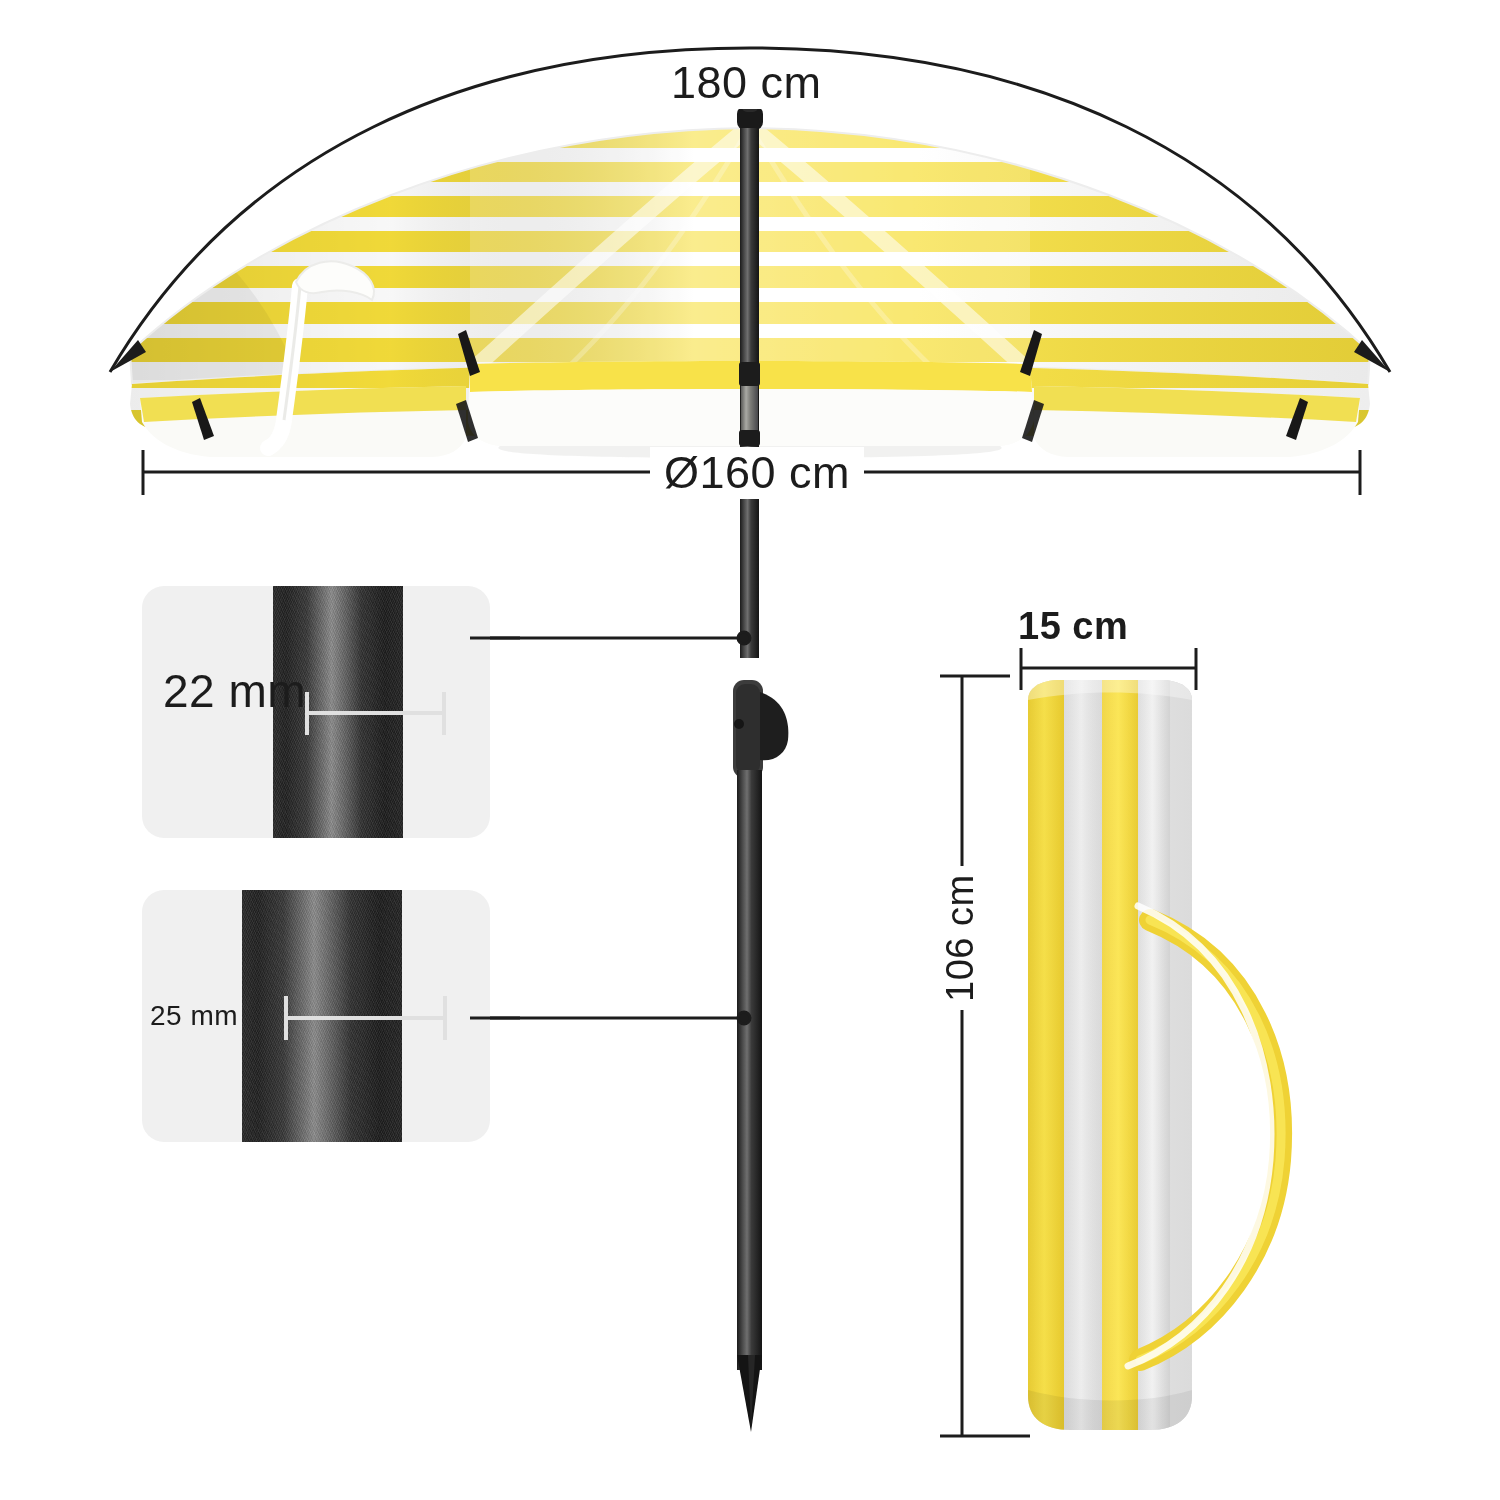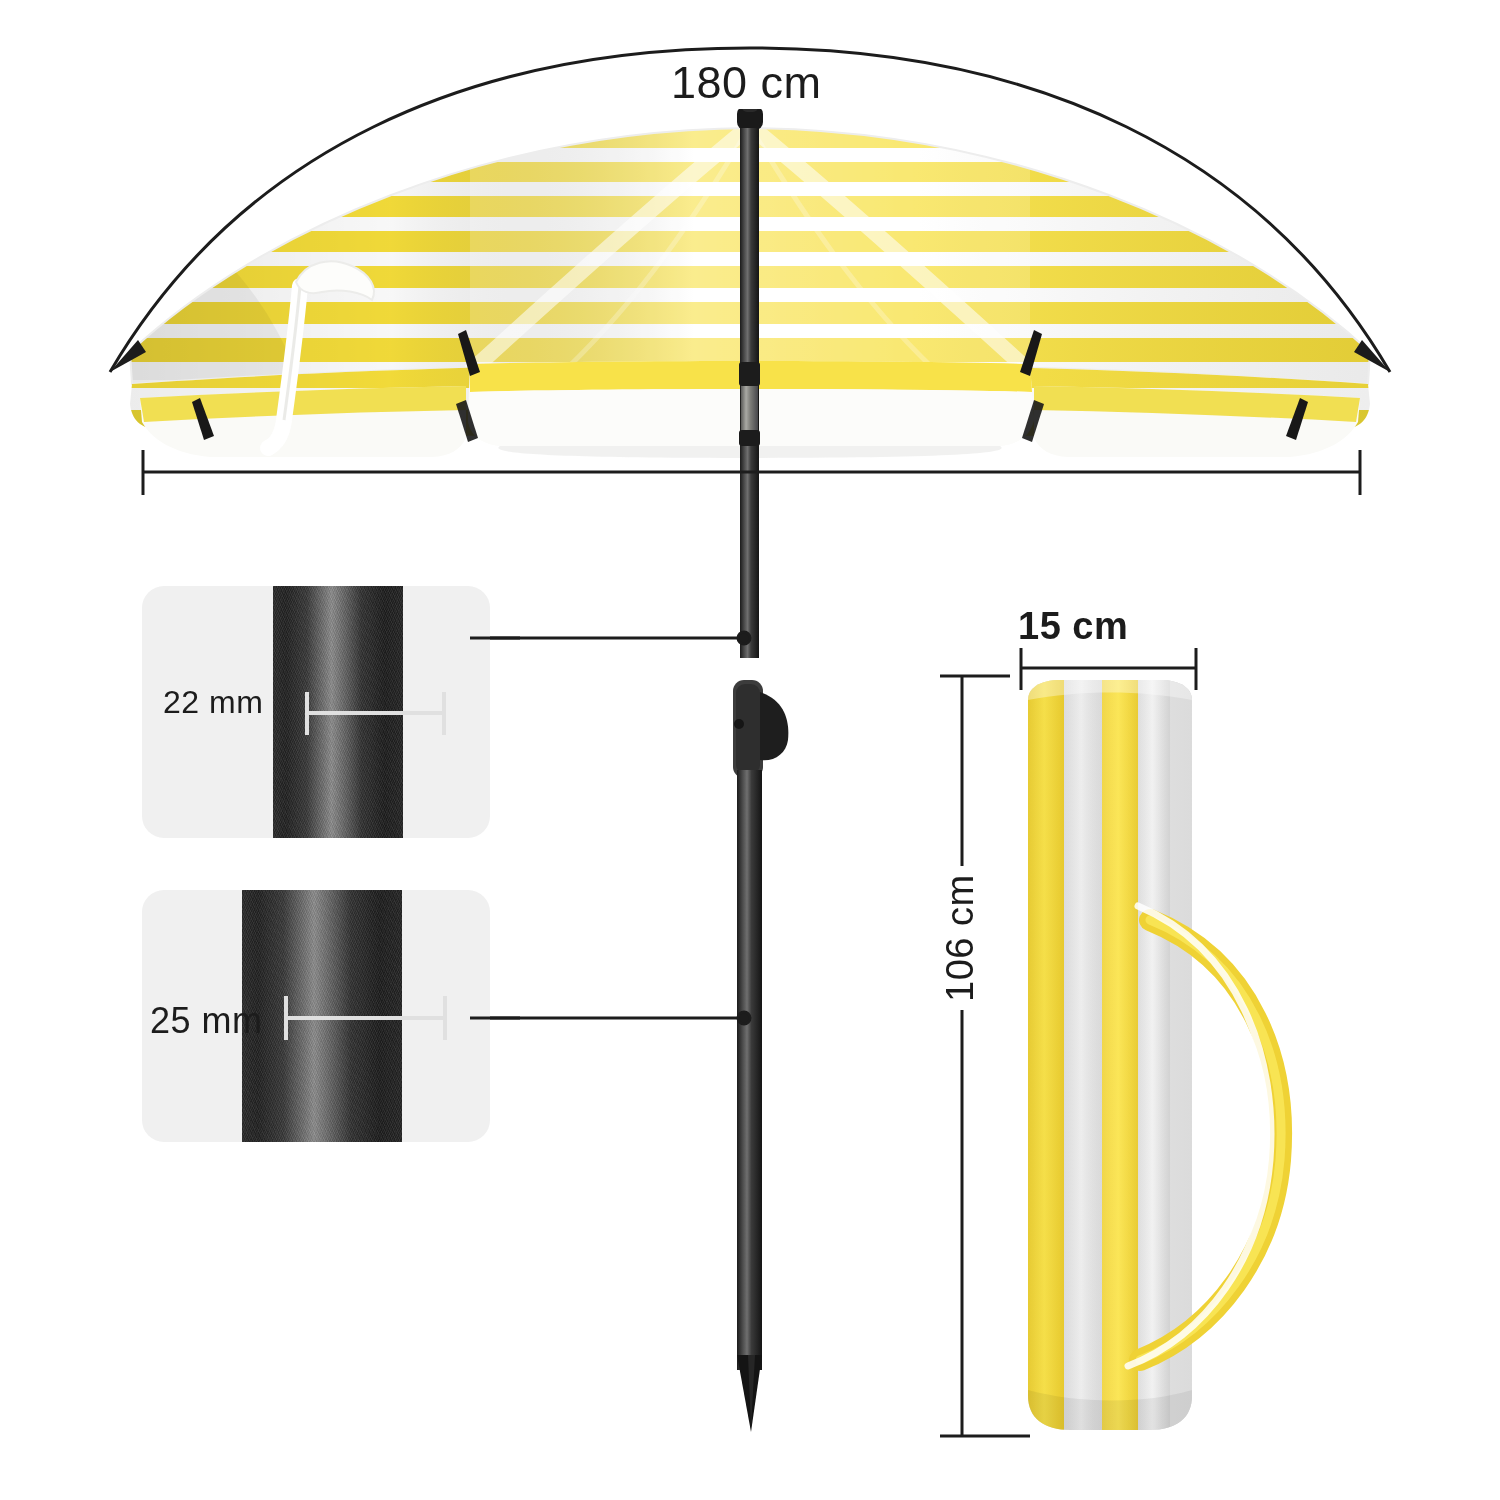--- a/index.html
+++ b/index.html
@@ -49,28 +49,28 @@
     padding: 0 16px;
   }
   #label-160 {
     left: 650px;
     top: 447px;
     font-size: 45px;
     padding: 0 14px;
   }
   #label-22mm {
     left: 163px;
-    top: 684px;
-    font-size: 32px;
+    top: 664px;
+    font-size: 46px;
     background: transparent;
   }
   #label-25mm {
     left: 150px;
     top: 1000px;
-    font-size: 36px;
+    font-size: 28px;
     background: transparent;
   }
   #label-15cm {
     left: 1008px;
     top: 605px;
     font-size: 38px;
     padding: 0 10px;
     font-weight: bold;
   }
   #label-106cm {
@@ -438,20 +438,21 @@
     <g stroke="#1c1c1c" stroke-width="3">
       <line x1="470" y1="638" x2="520" y2="638"></line>
     </g>
     <g stroke="#1c1c1c" stroke-width="3">
       <line x1="470" y1="1018" x2="520" y2="1018"></line>
     </g>
   </svg>
 
   <div class="dim-label" id="label-180">180 cm</div>
 
+  <div class="dim-label" id="label-160">Ø160 cm</div>
 
   <div class="dim-label" id="label-22mm">22 mm</div>
 
   <div class="dim-label" id="label-25mm">25 mm</div>
 
   <div class="dim-label" id="label-15cm">15 cm</div>
 
   <div class="dim-label" id="label-106cm">106 cm</div>
 
 </div>

